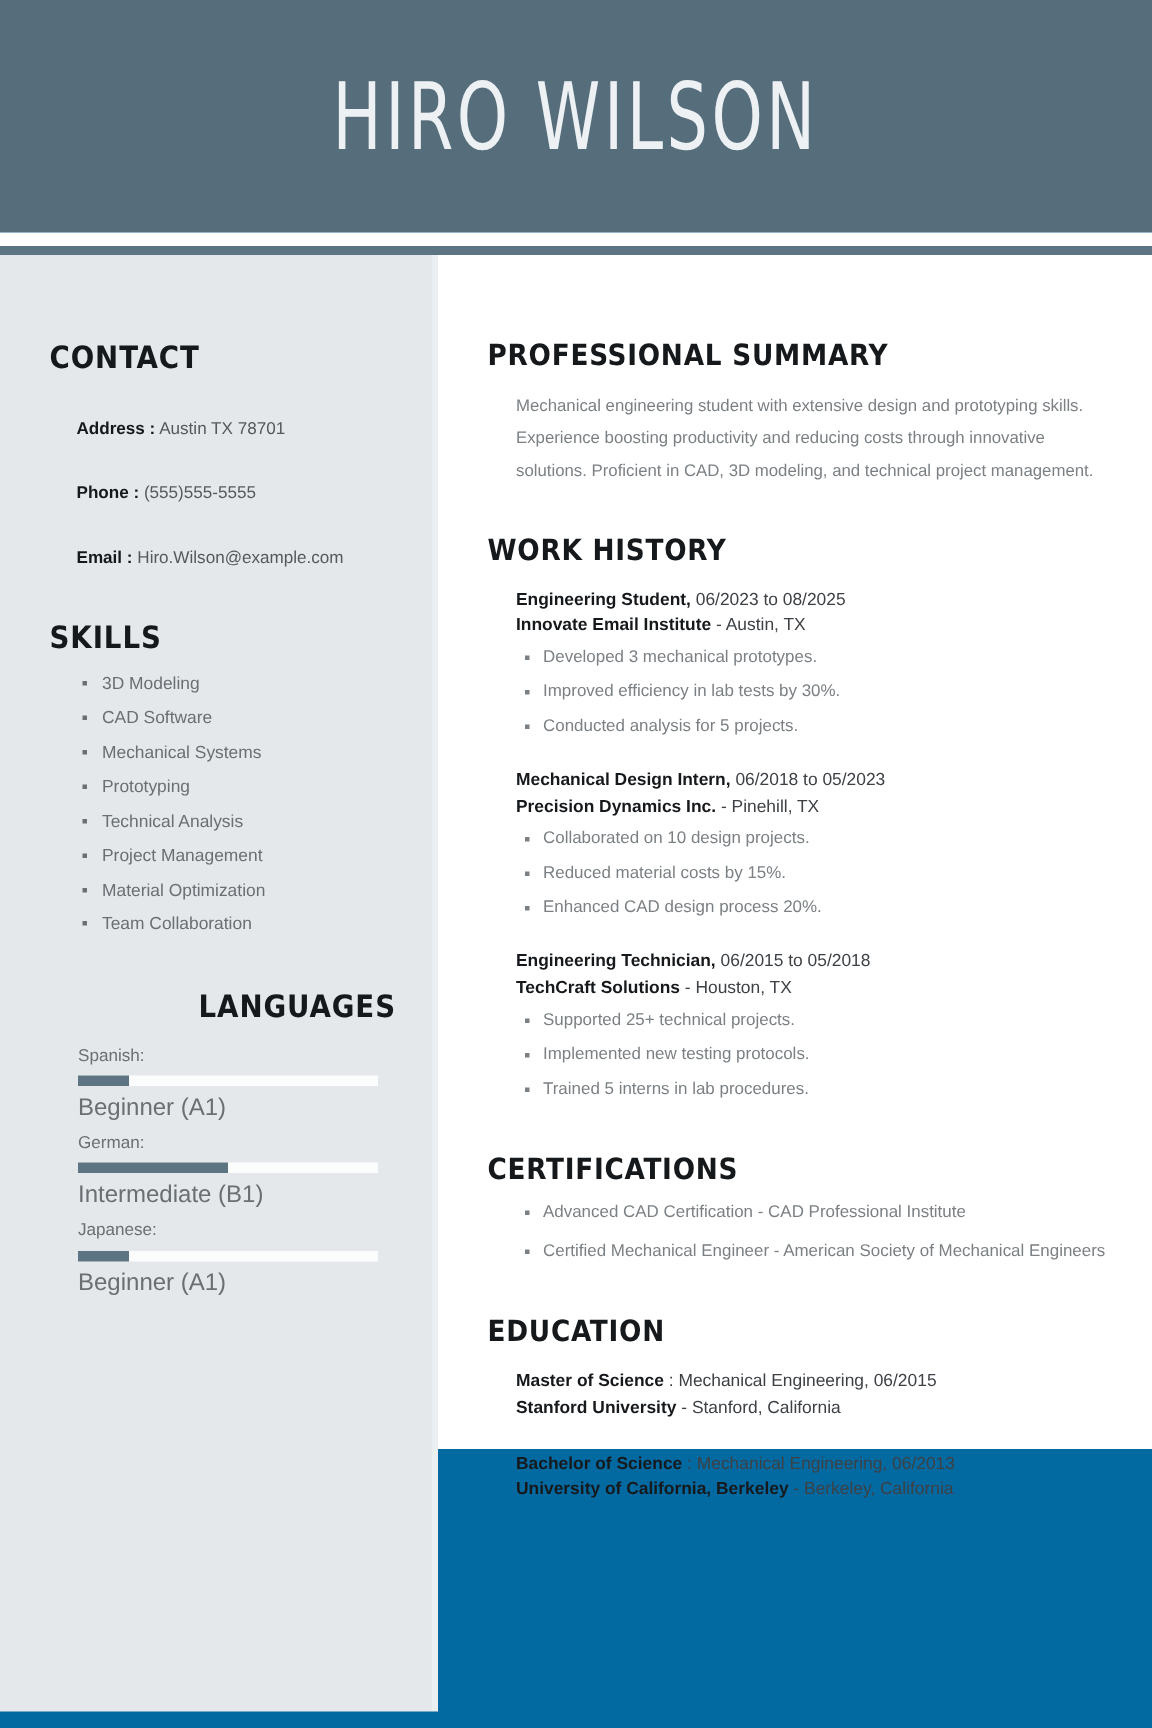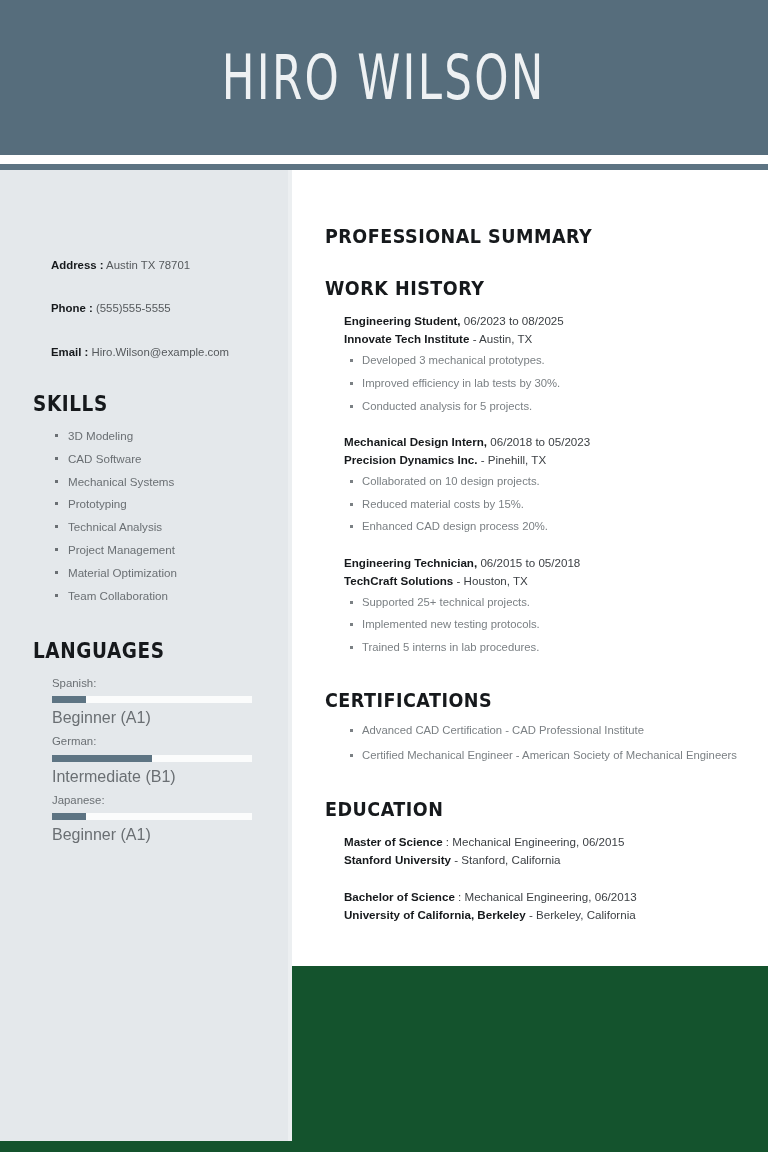--- a/index.html
+++ b/index.html
@@ -11,21 +11,21 @@
     height: 1152px;
     background: #ffffff;
     font-family: "Liberation Sans", sans-serif;
     overflow: hidden;
   }
 
   .page {
     position: relative;
     width: 768px;
     height: 1152px;
-    background: #14532d;
+    background: #0369a1;
   }
 
   
   .header-band {
     position: absolute;
     left: 0;
     top: 0;
     width: 768px;
     height: 155px;
     background: #566d7c;
@@ -96,20 +96,21 @@
     font-size: 20.5px;
     font-weight: 700;
     color: #16191c;
     letter-spacing: 0.6px;
     margin: 0 0 14px 0;
     line-height: 1;
   }
   .side-heading.lang {
     margin-top: 39px;
     margin-bottom: 17px;
+    text-align: right;
   }
   .side-heading.skills {
     margin-top: 36px;
     margin-bottom: 15px;
   }
 
   .contact-list {
     margin: 0;
     padding: 0 0 0 18px;
     list-style: none;
@@ -286,20 +287,21 @@
 
   <div class="header-band">
     <div class="name">HIRO WILSON</div>
   </div>
   <div class="header-gap"></div>
   <div class="header-rule"></div>
 
   <div class="sidebar">
     <div class="side-inner">
 
+      <h2 class="side-heading">CONTACT</h2>
       <ul class="contact-list">
         <li class="contact-item">
           <span class="lbl">Address :</span>
           <span>Austin TX 78701</span>
         </li>
         <li class="contact-item">
           <span class="lbl">Phone :</span>
           <span>(555)555-5555</span>
         </li>
         <li class="contact-item">
@@ -348,30 +350,31 @@
 
     </div>
   </div>
 
   <div class="gutter"></div>
 
   <div class="main">
     <div class="main-inner">
 
       <h2 class="main-heading">PROFESSIONAL SUMMARY</h2>
+      <p class="summary">Mechanical engineering student with extensive design and prototyping skills. Experience boosting productivity and reducing costs through innovative solutions. Proficient in CAD, 3D modeling, and technical project management.</p>
 
       <h2 class="main-heading section-gap-work">WORK HISTORY</h2>
 
       <div class="job">
         <div class="job-line">
           <span class="strong">Engineering Student,</span>
           <span>06/2023 to 08/2025</span>
         </div>
         <div class="job-line">
-          <span class="strong">Innovate Tech Institute</span>
+          <span class="strong">Innovate Email Institute</span>
           <span>- Austin, TX</span>
         </div>
         <ul class="job-bullets">
           <li>Developed 3 mechanical prototypes.</li>
           <li>Improved efficiency in lab tests by 30%.</li>
           <li>Conducted analysis for 5 projects.</li>
         </ul>
       </div>
 
       <div class="job">

